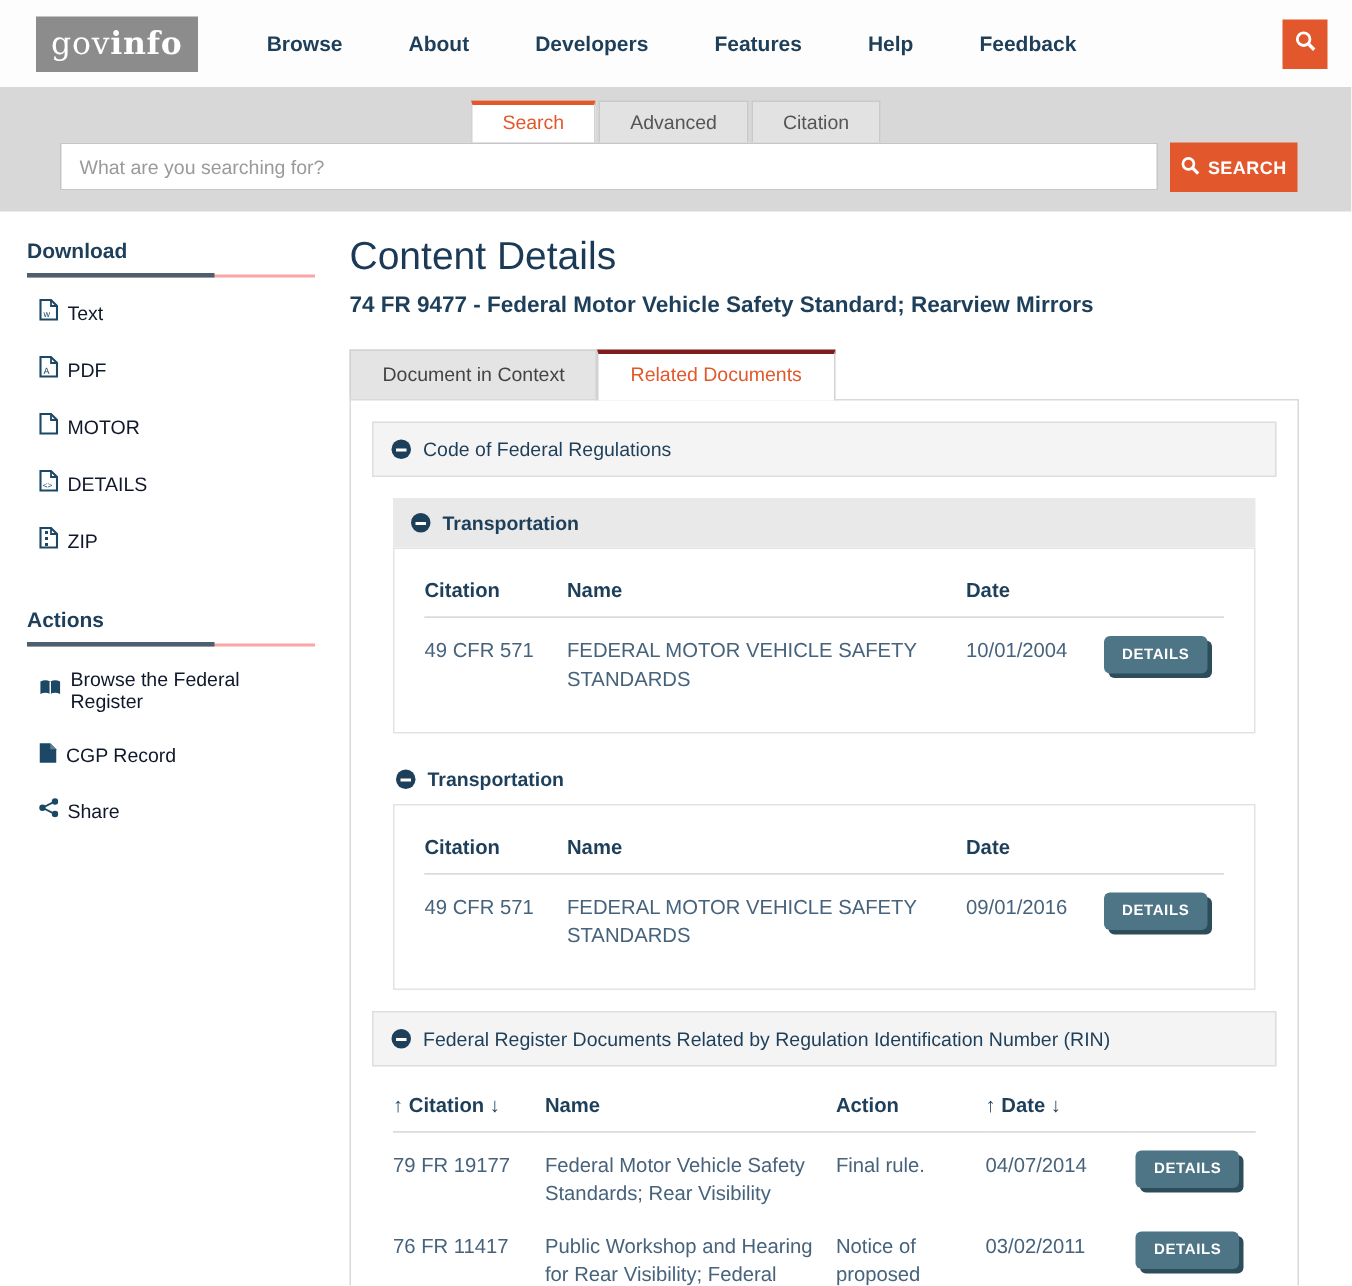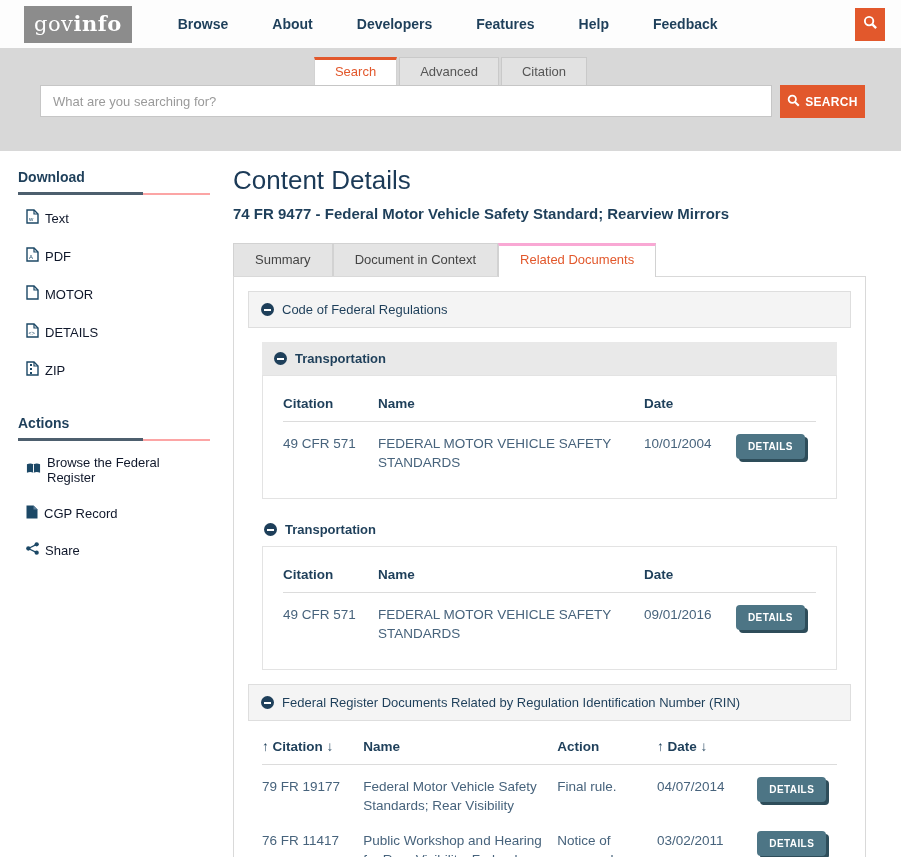--- a/index.html
+++ b/index.html
@@ -1,32 +1,32 @@
 <!DOCTYPE html>
 <html><head>
 <meta charset="utf-8">
 <style>
   * { margin:0; padding:0; box-sizing:border-box; }
   html,body { width:901px; height:857px; overflow:hidden; background:#fff;
     font-family:"Liberation Sans", sans-serif; }
   body { position:relative; }
 
   
-  .topbar { height:48px; background:#fdfdfd; display:flex; align-items:center; padding:0 16px 0 24px; }
+  .topbar { height:58px; background:#fdfdfd; display:flex; align-items:center; padding:0 16px 0 24px; }
   .logo { background:#8c8c8c; color:#fff; padding:5px 10px 7px 10px; font-family:"DejaVu Serif", serif;
           font-size:21px; letter-spacing:0.5px; cursor:pointer; }
   .logo b { font-weight:bold; }
   .topnav { display:flex; margin-left:24px; }
   .topnav a { color:#1e3f5a; font-weight:bold; font-size:14px; text-decoration:none; padding:8px 0;
               margin:0 22px; cursor:pointer;text-align:right; }
   .search-toggle { margin-left:auto; width:30px; height:33px; background:#e2582c; border:none;
               display:flex; align-items:center; justify-content:center; cursor:pointer; }
 
   
-  .search-band { height:103px; background:#d8d8d8; position:relative; }
+  .search-band { height:83px; background:#d8d8d8; position:relative; }
   .band-tabs { display:flex; justify-content:center; padding-top:9px; }
   .band-tab { font-size:13px; color:#555; background:#e2e2e2; border:1px solid #c9c9c9; border-bottom:none;
               padding:6px 20px 7px 20px; cursor:pointer; }
   .band-tab + .band-tab { margin-left:2px; }
   .band-tab.active { background:#fff; color:#e2582c; border-top:3px solid #e2582c; border-left-color:#d2d2d2;
               border-right-color:#d2d2d2; padding-top:4px; }
   .search-row { position:absolute; left:40px; right:36px; top:37px; display:flex; }
   .search-input { flex:1; height:32px; border:1px solid #c6c6c6; padding:0 12px; font-size:13px;
               color:#333; font-family:"Liberation Sans", sans-serif; }
   .search-input::placeholder { color:#9a9a9a; }
@@ -46,21 +46,21 @@
   .side-item svg { flex:0 0 auto; }
 
   .main { flex:1; padding:14px 35px 0 11px; }
   .page-title { color:#1b3a57; font-size:26px; font-weight:normal; margin-bottom:9px; }
   .page-subtitle { color:#1e3f5a; font-size:15px; font-weight:bold; margin-bottom:21px; }
 
   .doc-tabs { display:flex; position:relative; z-index:2; }
   .doc-tab { font-size:13px; color:#444; background:#e4e4e4; border:1px solid #d2d2d2; border-bottom:none;
               padding:8px 21px 9px 21px; cursor:pointer; }
   .doc-tab + .doc-tab { margin-left:0; }
-  .doc-tab.active { background:#fff; color:#e2582c; border-top:3px solid #f9a8d4; padding-top:6px;
+  .doc-tab.active { background:#fff; color:#e2582c; border-top:3px solid #7f1d1d; padding-top:6px;
               margin-bottom:-1px; }
 
   .panel { border:1px solid #d9d9d9; background:#fff; padding:14px; position:relative; z-index:1; }
   .accordion-bar { background:#f4f4f4; border:1px solid #dedede; padding:10px 12px; color:#1e3f5a;
               font-size:13px; display:flex; align-items:center; gap:8px; cursor:pointer; }
   .inner { padding:14px 14px 0 14px; }
 
   .group { margin-bottom:14px; }
   .group-header { background:#e9e9e9; padding:9px 12px; color:#1e3f5a; font-size:13px; font-weight:bold;
               display:flex; align-items:center; gap:8px; cursor:pointer; }
@@ -206,21 +206,20 @@
         <span>Share</span>
       </div>
     </div>
   </aside>
 
   <main class="main">
     <h1 class="page-title">Content Details</h1>
     <div class="page-subtitle">74 FR 9477 - Federal Motor Vehicle Safety Standard; Rearview Mirrors</div>
 
     <div class="doc-tabs">
-      <div class="doc-tab">Summary</div>
       <div class="doc-tab">Document in Context</div>
       <div class="doc-tab active">Related Documents</div>
     </div>
 
     <div class="panel">
 
       <div class="accordion-bar">
         <span class="minus-ico"></span>
         <span>Code of Federal Regulations</span>
       </div>

